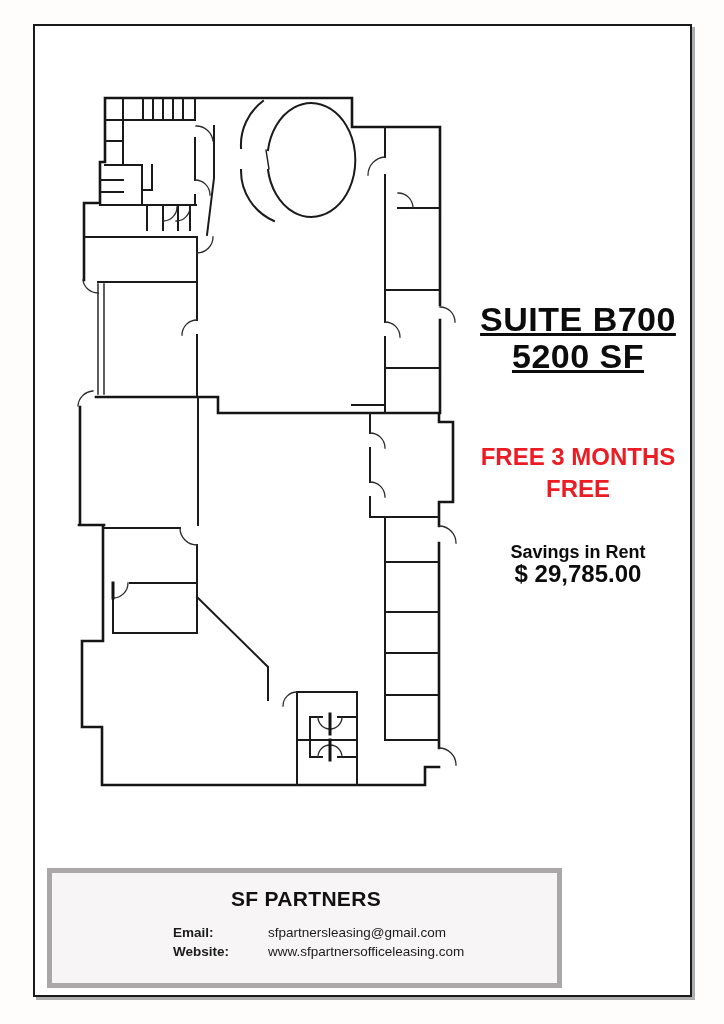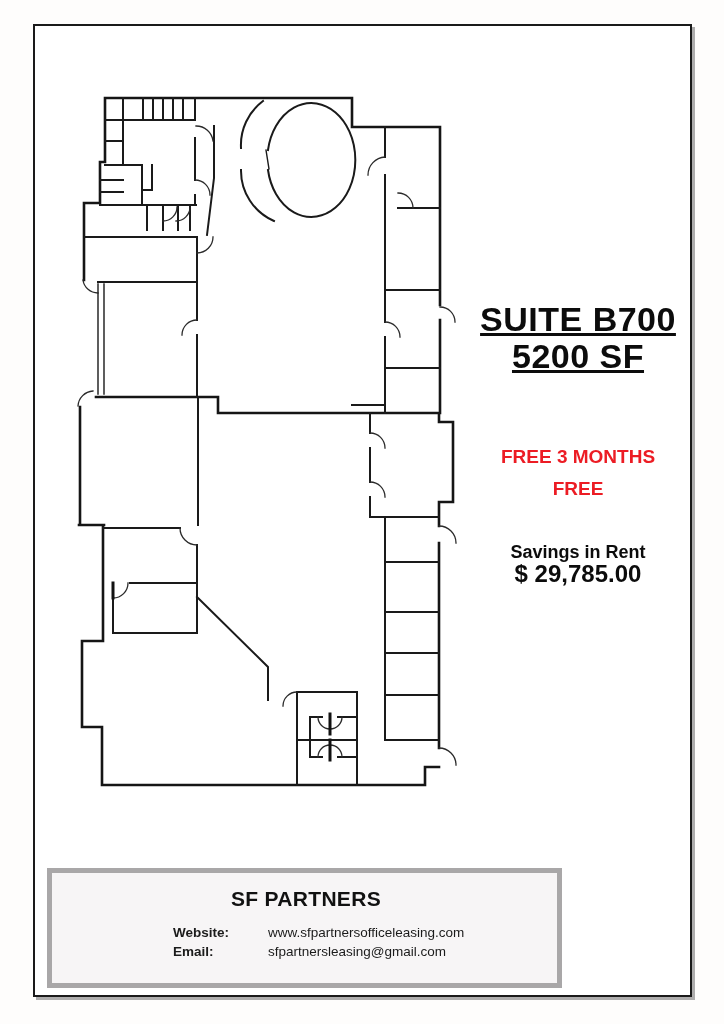--- a/index.html
+++ b/index.html
@@ -12,21 +12,21 @@
     border:2px solid #1a1a1a;background:#ffffff;
     box-shadow:3px 3px 0 rgba(130,130,130,.65);
   }
   .plan-svg{position:absolute;left:0;top:0;width:724px;height:1024px;}
   .promo{
     position:absolute;left:450px;top:301px;width:256px;text-align:center;color:#0c0c0c;
   }
   .suite-title{font-size:34px;line-height:37px;font-weight:700;letter-spacing:.5px;color:#0c0c0c;text-decoration:underline;}
   .promo-red{
     position:absolute;left:450px;top:441px;width:256px;text-align:center;
-    font-size:19px;line-height:32px;font-weight:700;color:#ec1c24;
+    font-size:24px;line-height:32px;font-weight:700;color:#ec1c24;
   }
   .savings{
     position:absolute;left:450px;top:506px;width:256px;text-align:center;color:#0c0c0c;
   }
   .savings-label{font-size:18px;line-height:21px;font-weight:700;margin-top:36px;}
   .savings-amount{font-size:24px;line-height:21px;font-weight:700;}
   .footer-box{
     position:absolute;left:47px;top:868px;width:515px;height:120px;box-sizing:border-box;
     border:5px solid #a9a7a8;background:#f7f5f6;
   }
@@ -133,23 +133,23 @@
 
   <div class="savings">
     <div class="savings-label">Savings in Rent</div>
     <div class="savings-amount">$ 29,785.00</div>
   </div>
 
   <div class="footer-box">
     <div class="footer-title">SF PARTNERS</div>
     <div class="contact-rows">
       <div class="contact-row">
+        <span class="contact-label">Email:</span>
+        <span class="contact-value">sfpartnersleasing@gmail.com</span>
+      </div>
+      <div class="contact-row">
         <span class="contact-label">Website:</span>
         <span class="contact-value">www.sfpartnersofficeleasing.com</span>
-      </div>
-      <div class="contact-row">
-        <span class="contact-label">Email:</span>
-        <span class="contact-value">sfpartnersleasing@gmail.com</span>
       </div>
     </div>
   </div>
 
 </div>
 
 </body></html>

